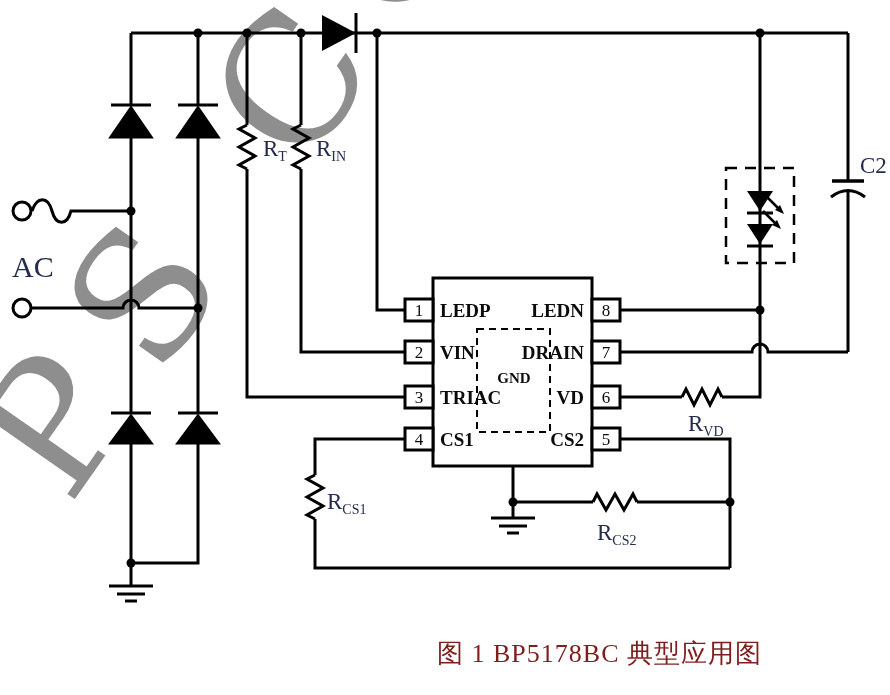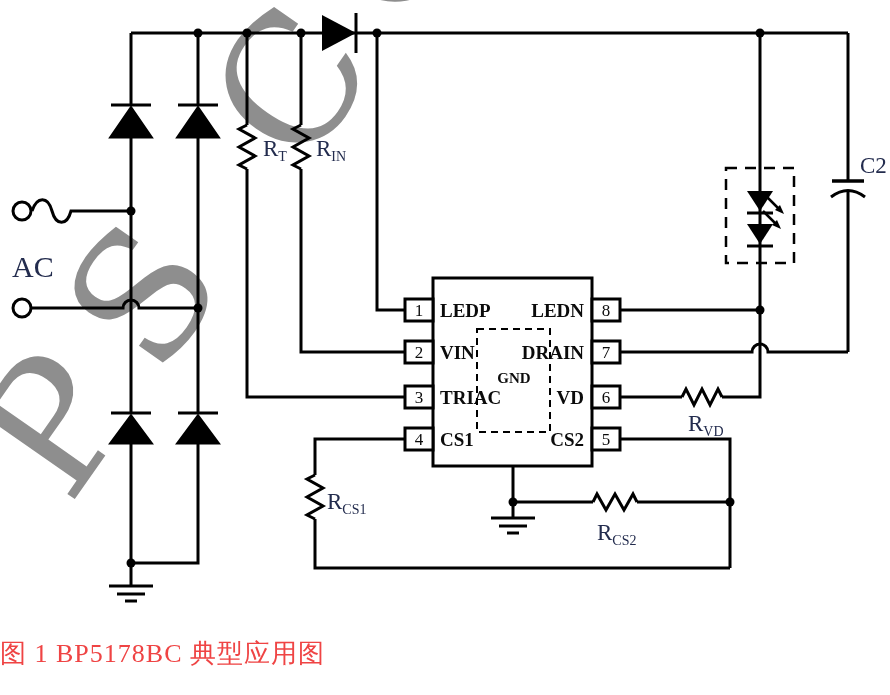--- a/index.html
+++ b/index.html
@@ -4,21 +4,21 @@
 <style>
   html,body{margin:0;padding:0;background:#fff;}
   .page{position:relative;width:890px;height:695px;background:#fff;overflow:hidden;
         font-family:"Liberation Serif",serif;}
   .watermark{position:absolute;left:-52px;top:422px;z-index:0;
         font-family:"DejaVu Serif",serif;font-size:175px;line-height:1;
         letter-spacing:38px;white-space:nowrap;color:#8e8e8e;
         transform:rotate(-55deg);transform-origin:0 0;user-select:none;}
   svg.circuit{position:absolute;left:0;top:0;z-index:1;}
   .caption{position:absolute;left:0;top:636px;width:762px;z-index:2;
-        text-align:left;font-size:26px;color:#ef4444;letter-spacing:1px;}
+        text-align:right;font-size:26px;color:#7f1d1d;letter-spacing:1px;}
   
   .icname{font-family:"Liberation Serif",serif;font-weight:bold;font-size:19px;fill:#0b0b0b;}
   .pinnum{font-family:"Liberation Serif",serif;font-size:17px;fill:#0b0b0b;}
   .gndtxt{font-family:"Liberation Serif",serif;font-weight:bold;font-size:15px;fill:#0b0b0b;}
   .complabel{font-family:"Liberation Serif",serif;font-size:23px;fill:#232c4e;}
   .complabel .sub{font-size:14px;}
   .actxt{font-family:"Liberation Serif",serif;font-size:30px;fill:#232c4e;}
   .wire{stroke:#000;stroke-width:3;fill:none;}
   .thin-dash{stroke:#000;stroke-width:2;fill:none;}
 </style>

